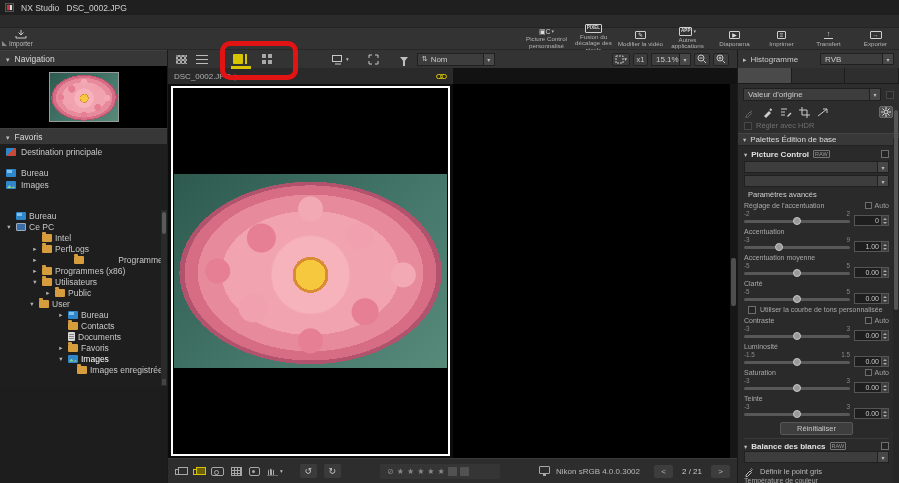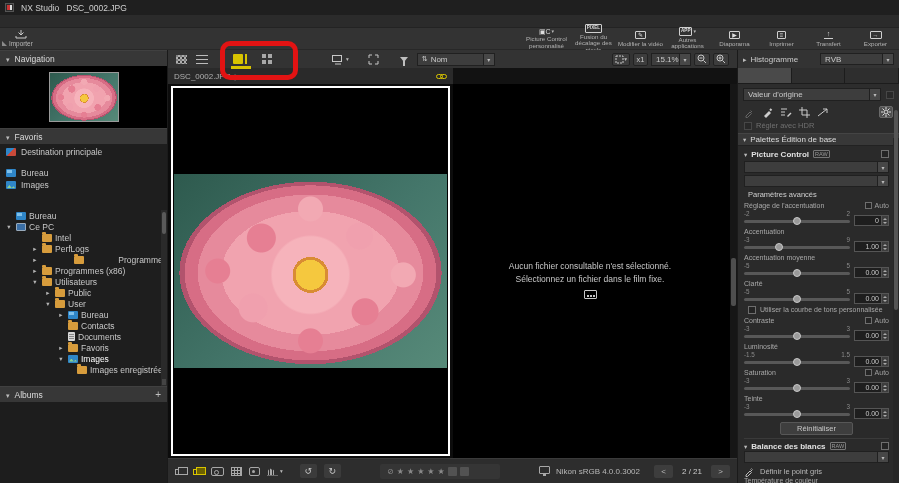--- a/index.html
+++ b/index.html
@@ -348,21 +348,21 @@
           <div class="tree-row" style="padding-left: 31px;">
             <span class="exp exp-open"></span>
             <span class="ti ti-folder"></span>
             <span class="tree-label">Utilisateurs</span>
           </div>
           <div class="tree-row" style="padding-left: 44px;">
             <span class="exp exp-closed"></span>
             <span class="ti ti-folder"></span>
             <span class="tree-label">Public</span>
           </div>
-          <div class="tree-row" style="padding-left: 44px;">
+          <div class="tree-row" style="padding-left: 28px;">
             <span class="exp exp-open"></span>
             <span class="ti ti-folder"></span>
             <span class="tree-label">User</span>
           </div>
           <div class="tree-row" style="padding-left: 57px;">
             <span class="exp exp-closed"></span>
             <span class="ti ti-desktop-blue"></span>
             <span class="tree-label">Bureau</span>
           </div>
           <div class="tree-row" style="padding-left: 57px;">
@@ -388,25 +388,20 @@
           <div class="tree-row" style="padding-left: 70px;">
             <span class="exp exp-none"></span>
             <span class="ti ti-folder"></span>
             <span class="tree-label">Images enregistrées</span>
           </div>
         </div>
       <div class="tree-scroll">
           <span class="hd"></span>
           <span class="dn"></span>
         </div>
-    </div>
-    <div class="sec-hdr">
-      <span class="tri"></span>
-      <span>Albums</span>
-      <span class="plus">+</span>
     </div>
     <div class="albums-body"></div>
   </div>
 
   <div class="center">
 
     <div class="viewbar">
       <span class="vb-btn">
           <span class="ico-thumbgrid"></span>
         </span>
@@ -478,25 +473,20 @@
       </div>
     </div>
 
     <div class="center-body">
       <div class="film-pane">
         <div class="photo-frame">
           <div class="flower"></div>
         </div>
       </div>
       <div class="viewer-pane">
-        <div class="viewer-msg">
-          <div>Aucun fichier consultable n'est sélectionné.</div>
-          <div>Sélectionnez un fichier dans le film fixe.</div>
-          <div class="film-icon"></div>
-        </div>
         <div class="viewer-scrolltrack"></div>
         <div class="viewer-scroll"></div>
       </div>
     </div>
 
     <div class="statusbar">
       <span class="ico-stack"></span>
       <span class="ico-stack yellow"></span>
       <span class="ico-ratio"></span>
       <span class="ico-table"></span>

